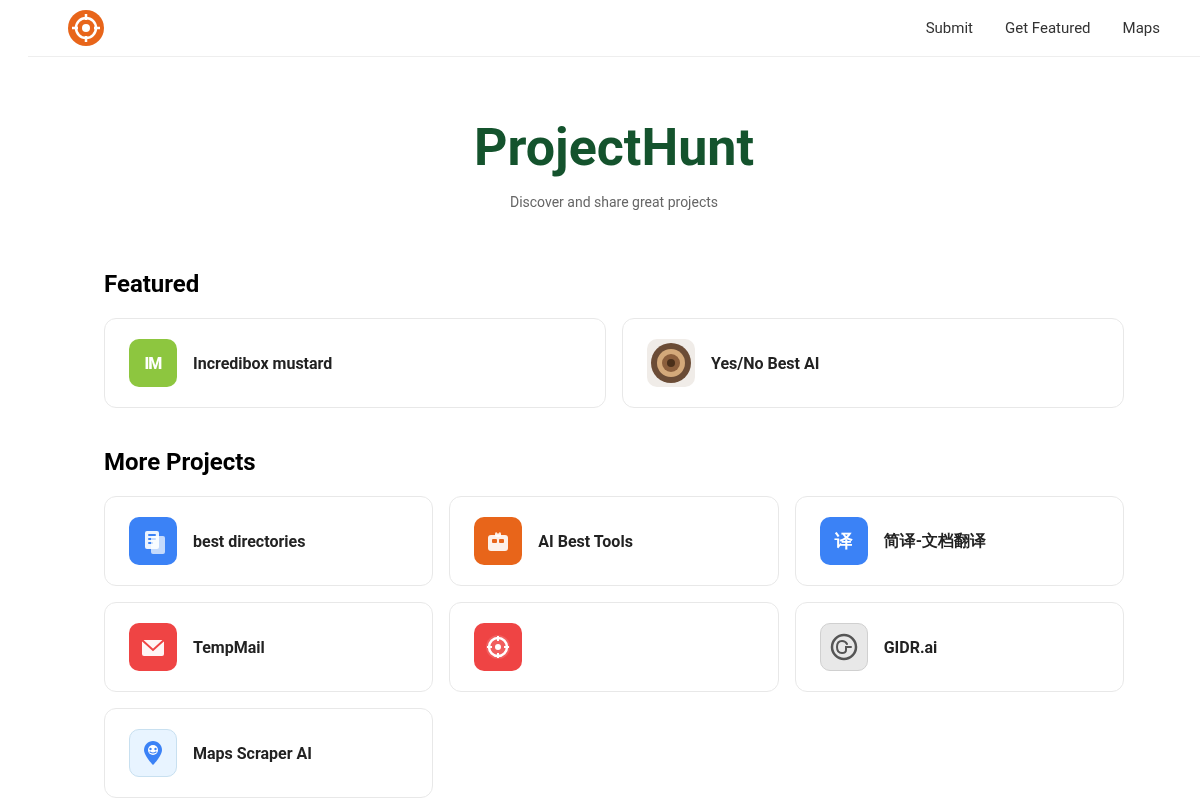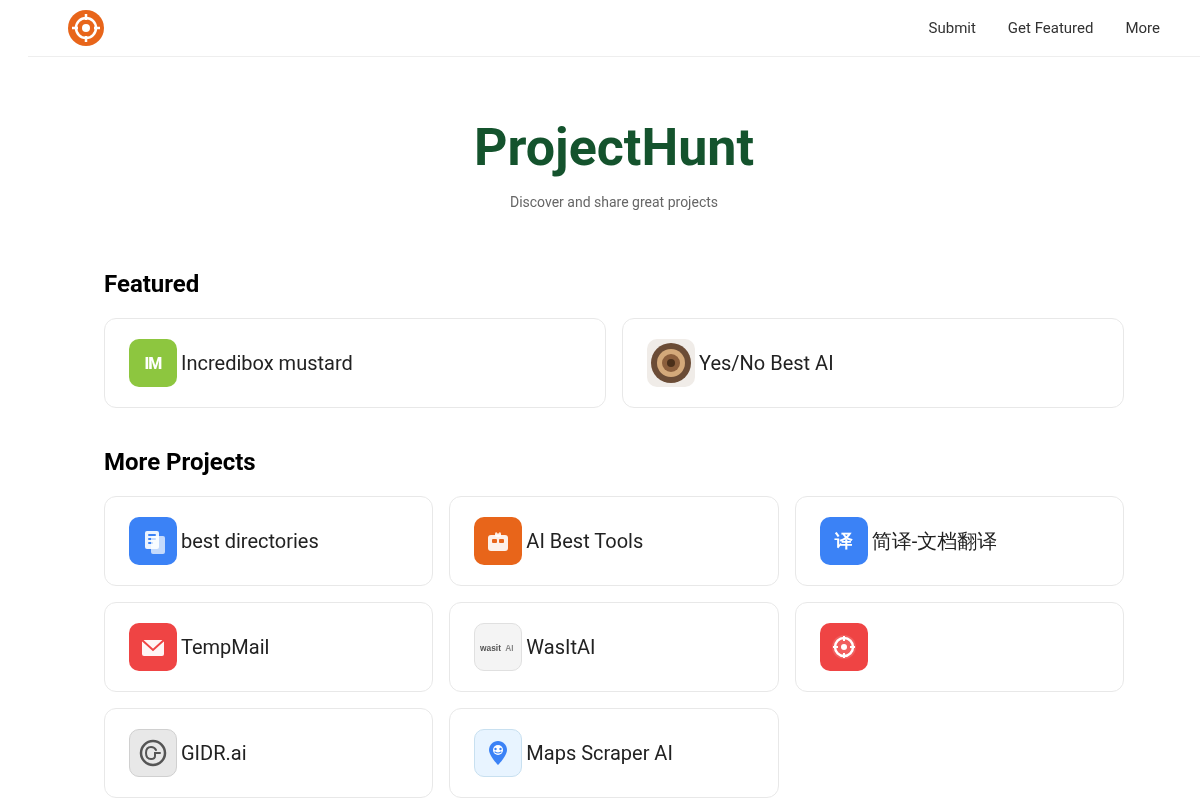--- a/index.html
+++ b/index.html
@@ -86,21 +86,21 @@
     .cards-grid-3 {
       display: grid;
       grid-template-columns: 1fr 1fr 1fr;
       gap: 16px;
     }
 
     
     .card {
       display: flex;
       align-items: center;
-      gap: 4px;
+      gap: 16px;
       padding: 20px 24px;
       border: 1px solid #e8e8e8;
       border-radius: 12px;
       cursor: pointer;
       transition: box-shadow 0.2s, border-color 0.2s;
       background: #fff;
       text-align: right;
     }
     .card-icon {
       width: 48px;
@@ -109,22 +109,22 @@
       flex-shrink: 0;
       display: flex;
       align-items: center;
       justify-content: center;
       font-size: 20px;
       font-weight: 700;
       color: #fff;
       overflow: hidden;
     }
     .card-name {
-      font-size: 20px;
-      font-weight: 400;
+      font-size: 16px;
+      font-weight: 700;
       color: #222;
     }
 
     
     .page-wrapper {
       height: 800px;
       overflow-y: scroll;
       width: 1200px;
       position: relative;
       padding-left: 28px;
@@ -144,21 +144,21 @@
         <circle cx="18" cy="18" r="4" fill="#fff"></circle>
         <line x1="18" y1="4" x2="18" y2="10" stroke="#fff" stroke-width="2.5"></line>
         <line x1="18" y1="26" x2="18" y2="32" stroke="#fff" stroke-width="2.5"></line>
         <line x1="4" y1="18" x2="10" y2="18" stroke="#fff" stroke-width="2.5"></line>
         <line x1="26" y1="18" x2="32" y2="18" stroke="#fff" stroke-width="2.5"></line>
       </svg>
     </div>
     <nav class="header-nav">
       <a>Submit</a>
       <a>Get Featured</a>
-      <a>More</a>
+      <a>Maps</a>
     </nav>
   </header>
 
   <main class="main">
 
     <section class="hero">
       <h1 class="hero-title">ProjectHunt</h1>
       <p class="hero-subtitle">Discover and share great projects</p>
     </section>
 
@@ -232,29 +232,20 @@
         <div class="card">
           <div class="card-icon" style="background:#ef4444;">
             <svg width="28" height="28" viewBox="0 0 28 28">
               <rect x="3" y="7" width="22" height="16" rx="2" fill="#fff" opacity="0.95"></rect>
               <polyline points="3,7 14,17 25,7" fill="none" stroke="#ef4444" stroke-width="2"></polyline>
             </svg>
           </div>
           <span class="card-name">TempMail</span>
         </div>
 
-        <div class="card">
-          <div class="card-icon" style="background:#f4f4f4; border: 1px solid #e0e0e0;">
-            <svg width="36" height="20" viewBox="0 0 60 24">
-              <text x="0" y="18" font-size="14" font-weight="700" fill="#555" font-family="sans-serif">wasit</text>
-              <text x="42" y="18" font-size="14" font-weight="700" fill="#888" font-family="sans-serif">AI</text>
-            </svg>
-          </div>
-          <span class="card-name">WasItAI</span>
-        </div>
 
         <div class="card">
           <div class="card-icon" style="background:#ef4444;">
             <svg width="28" height="28" viewBox="0 0 28 28">
               <circle cx="14" cy="14" r="12" fill="#fff" opacity="0.15"></circle>
               <circle cx="14" cy="14" r="9" fill="none" stroke="#fff" stroke-width="2.5"></circle>
               <circle cx="14" cy="14" r="3" fill="#fff"></circle>
               <line x1="14" y1="3" x2="14" y2="8" stroke="#fff" stroke-width="2"></line>
               <line x1="14" y1="20" x2="14" y2="25" stroke="#fff" stroke-width="2"></line>
               <line x1="3" y1="14" x2="8" y2="14" stroke="#fff" stroke-width="2"></line>

